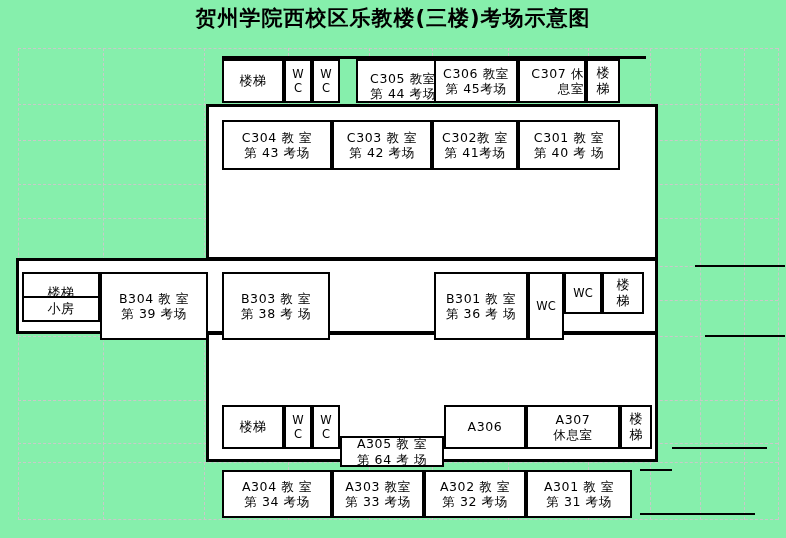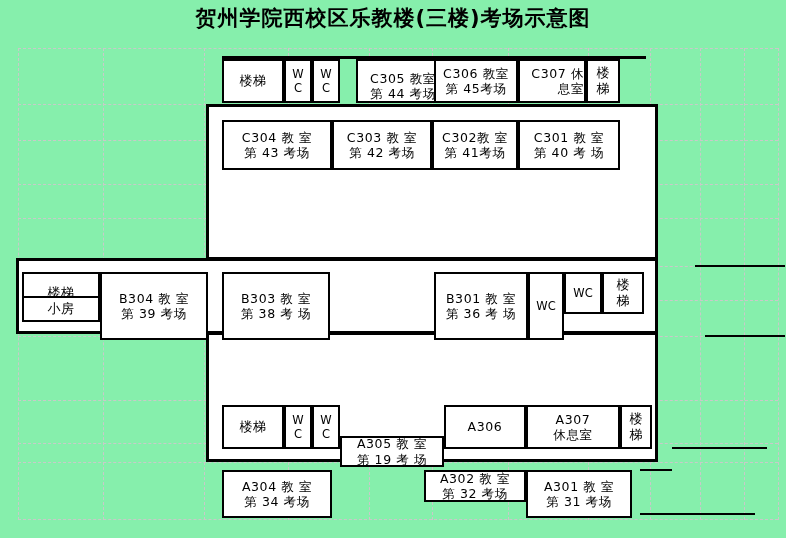--- a/index.html
+++ b/index.html
@@ -224,39 +224,43 @@
   <div class="room narrow" style="left:284px; top:405px; width:28px; height:44px;">
     <span class="ln">W</span>
     <span class="ln">C</span>
   </div>
   <div class="room narrow" style="left:312px; top:405px; width:28px; height:44px;">
     <span class="ln">W</span>
     <span class="ln">C</span>
   </div>
   <div class="room" style="left:340px; top:405px; width:104px; height:31px;margin-top:31px;">
     <span class="ln">A305 教 室</span>
-    <span class="ln">第 19 考 场</span>
+    <span class="ln">第 64 考 场</span>
   </div>
   <div class="room" style="left:444px; top:405px; width:82px; height:44px;">
     <span class="ln">A306</span>
   </div>
   <div class="room" style="left:526px; top:405px; width:94px; height:44px;">
     <span class="ln">A307</span>
     <span class="ln">休息室</span>
   </div>
   <div class="room vert" style="left:620px; top:405px; width:32px; height:44px;">
     <span class="ln">楼</span>
     <span class="ln">梯</span>
   </div>
 
   <div class="room" style="left:222px; top:470px; width:110px; height:48px;">
     <span class="ln">A304 教 室</span>
     <span class="ln">第 34 考场</span>
   </div>
-  <div class="room" style="left:424px; top:470px; width:102px; height:32px;">
+  <div class="room" style="left:332px; top:470px; width:92px; height:48px;">
+    <span class="ln">A303 教室</span>
+    <span class="ln">第 33 考场</span>
+  </div>
+  <div class="room" style="left:424px; top:470px; width:102px; height:48px;">
     <span class="ln">A302 教 室</span>
     <span class="ln">第 32 考场</span>
   </div>
   <div class="room" style="left:526px; top:470px; width:106px; height:48px;">
     <span class="ln">A301 教 室</span>
     <span class="ln">第 31 考场</span>
   </div>
 
 </div>
 

